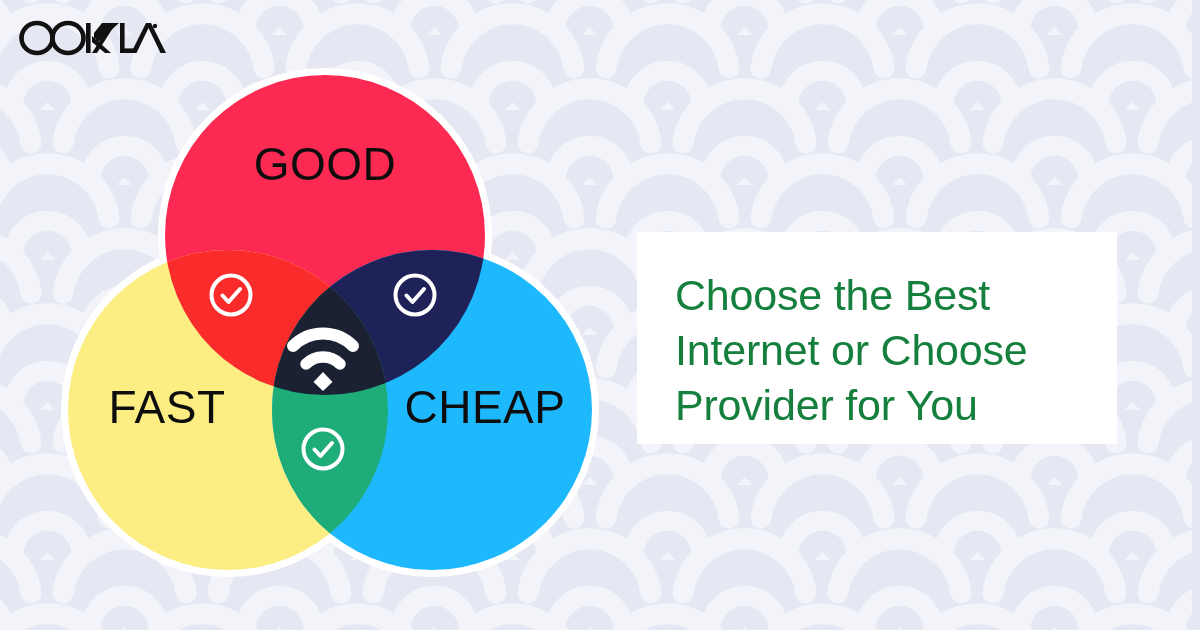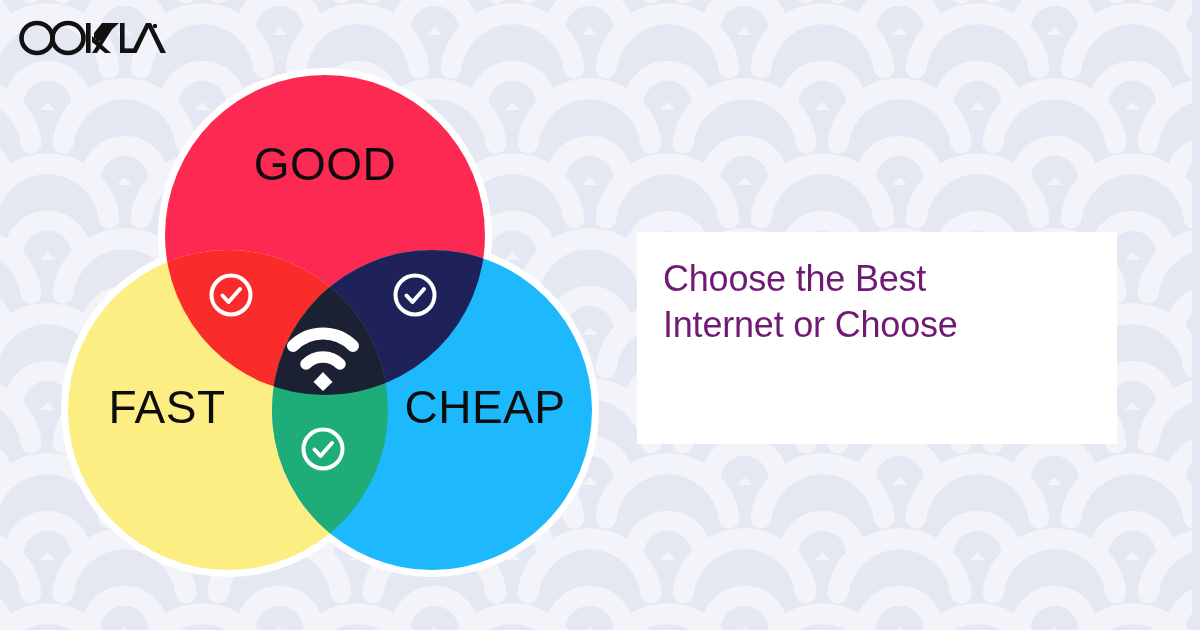--- a/index.html
+++ b/index.html
@@ -79,26 +79,26 @@
     position: absolute;
     left: 637px;
     top: 232px;
     width: 480px;
     height: 212px;
     background: #ffffff;
     box-sizing: border-box;
     padding: 24px 26px 0 26px;
   }
   .headline {
-    margin: 0;
+    margin: 12px;
     font-family: "Liberation Sans", sans-serif;
     font-weight: 300;
-    font-size: 36px;
+    font-size: 43px;
     line-height: 1.28;
-    color: #701a75;
+    color: #15803d;
     letter-spacing: -0.2px;
   }
   .headline span {
     display: block;
     white-space: nowrap;
   }
 </style>
 </head>
 <body>
 
@@ -211,16 +211,17 @@
       <path d="M -17 12 A 24 24 0 0 1 17 12" fill="none" stroke="#ffffff" stroke-width="11.5" stroke-linecap="round"></path>
       <path d="M 0 20 L 9.5 30 L 0 39 L -9.5 30 Z" fill="#ffffff"></path>
     </g>
   </svg>
 
 
   <div class="headline-card">
     <h1 class="headline">
       <span>Choose the Best</span>
       <span>Internet or Choose</span>
+      <span>Provider for You</span>
     </h1>
   </div>
 
 </div>
 
 </body></html>

